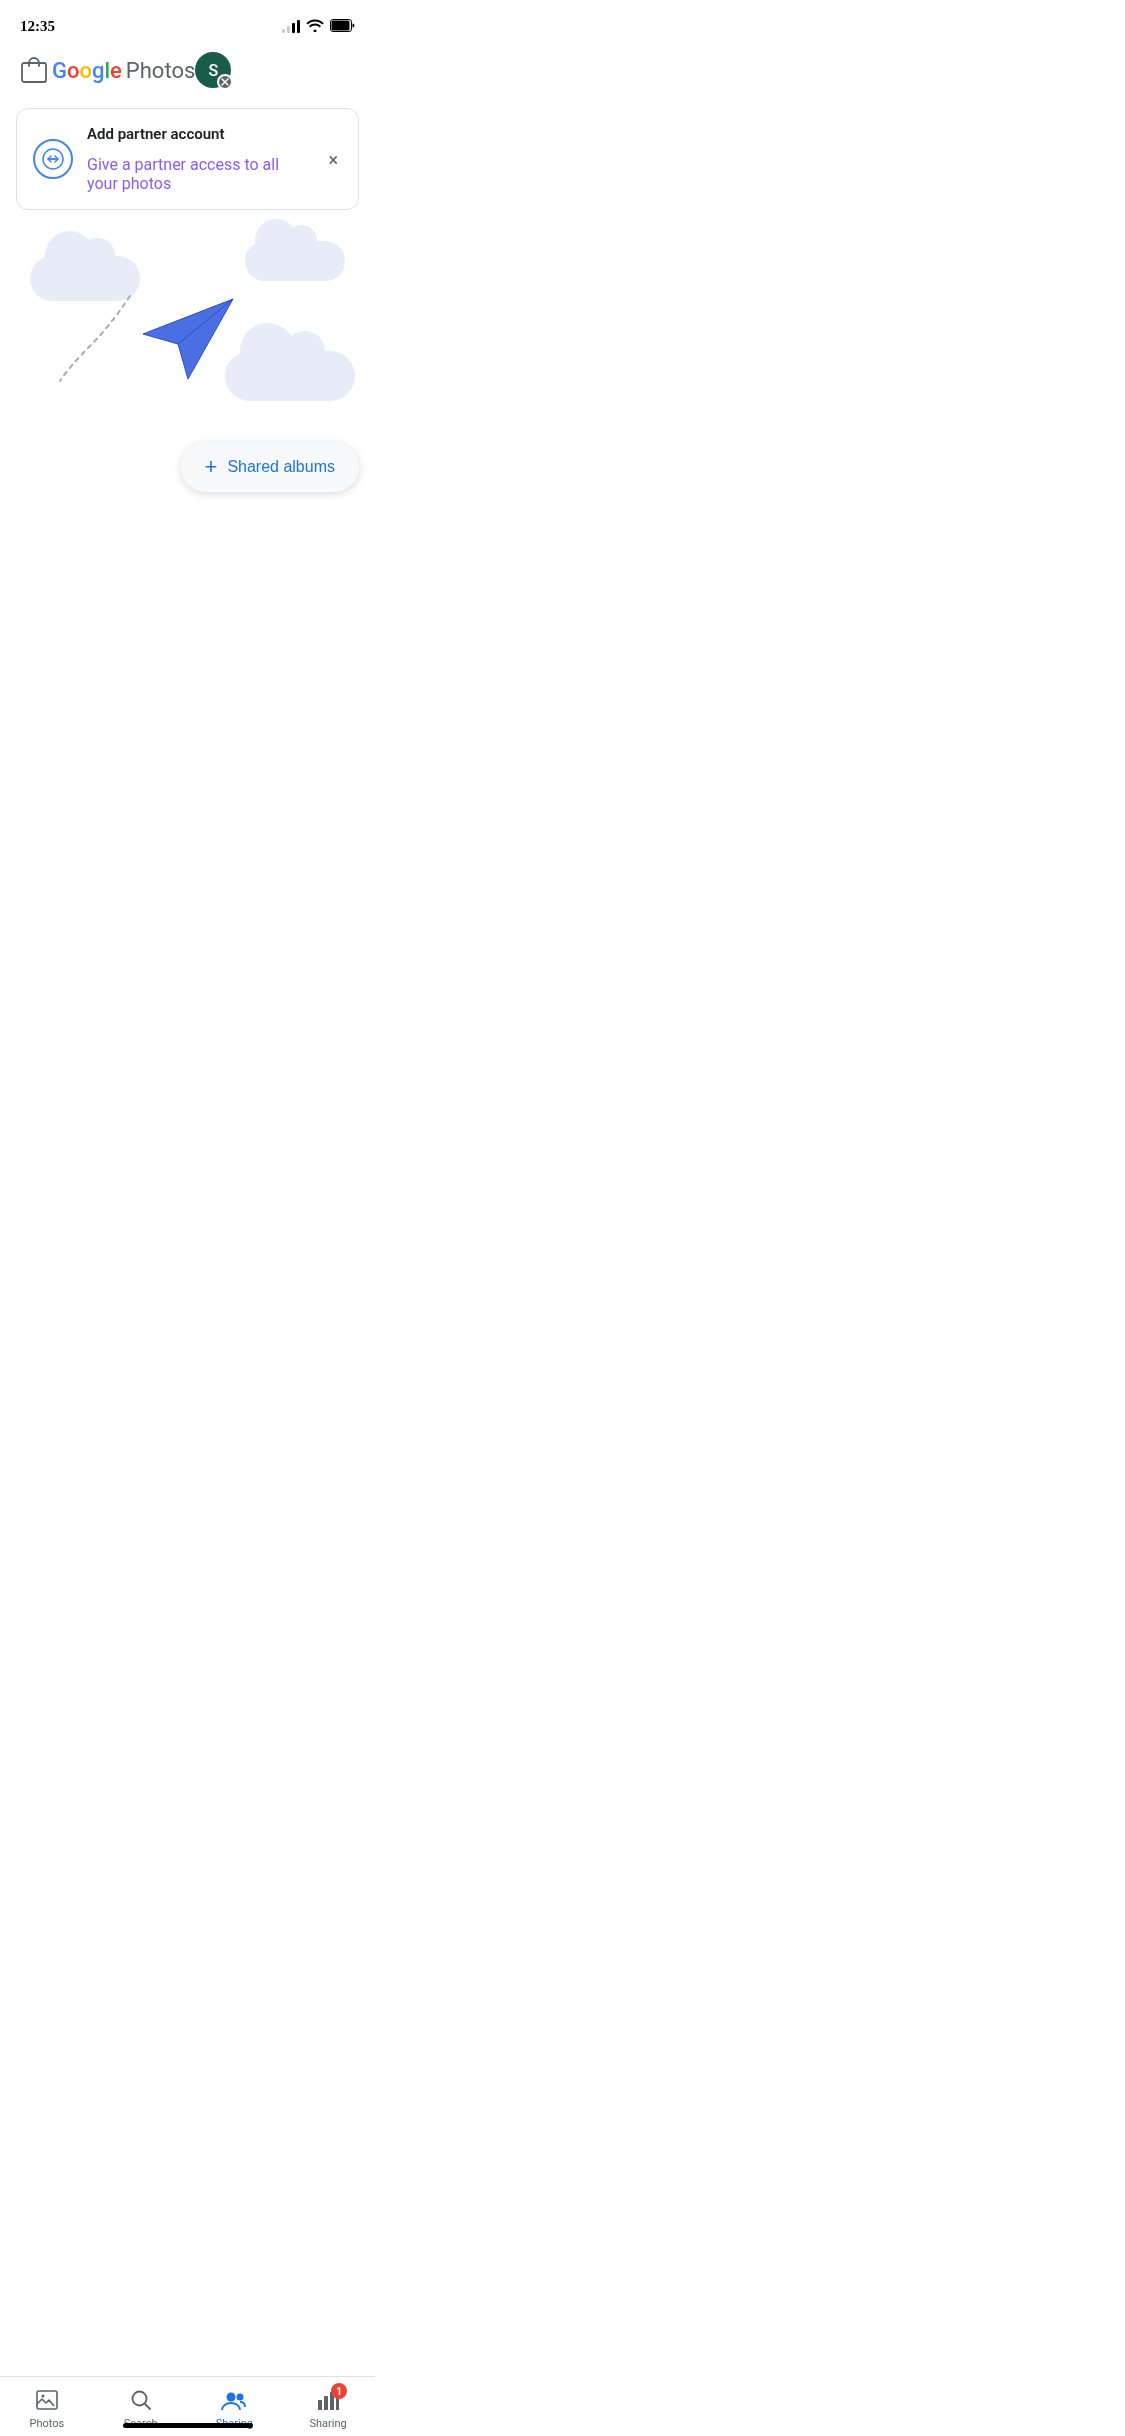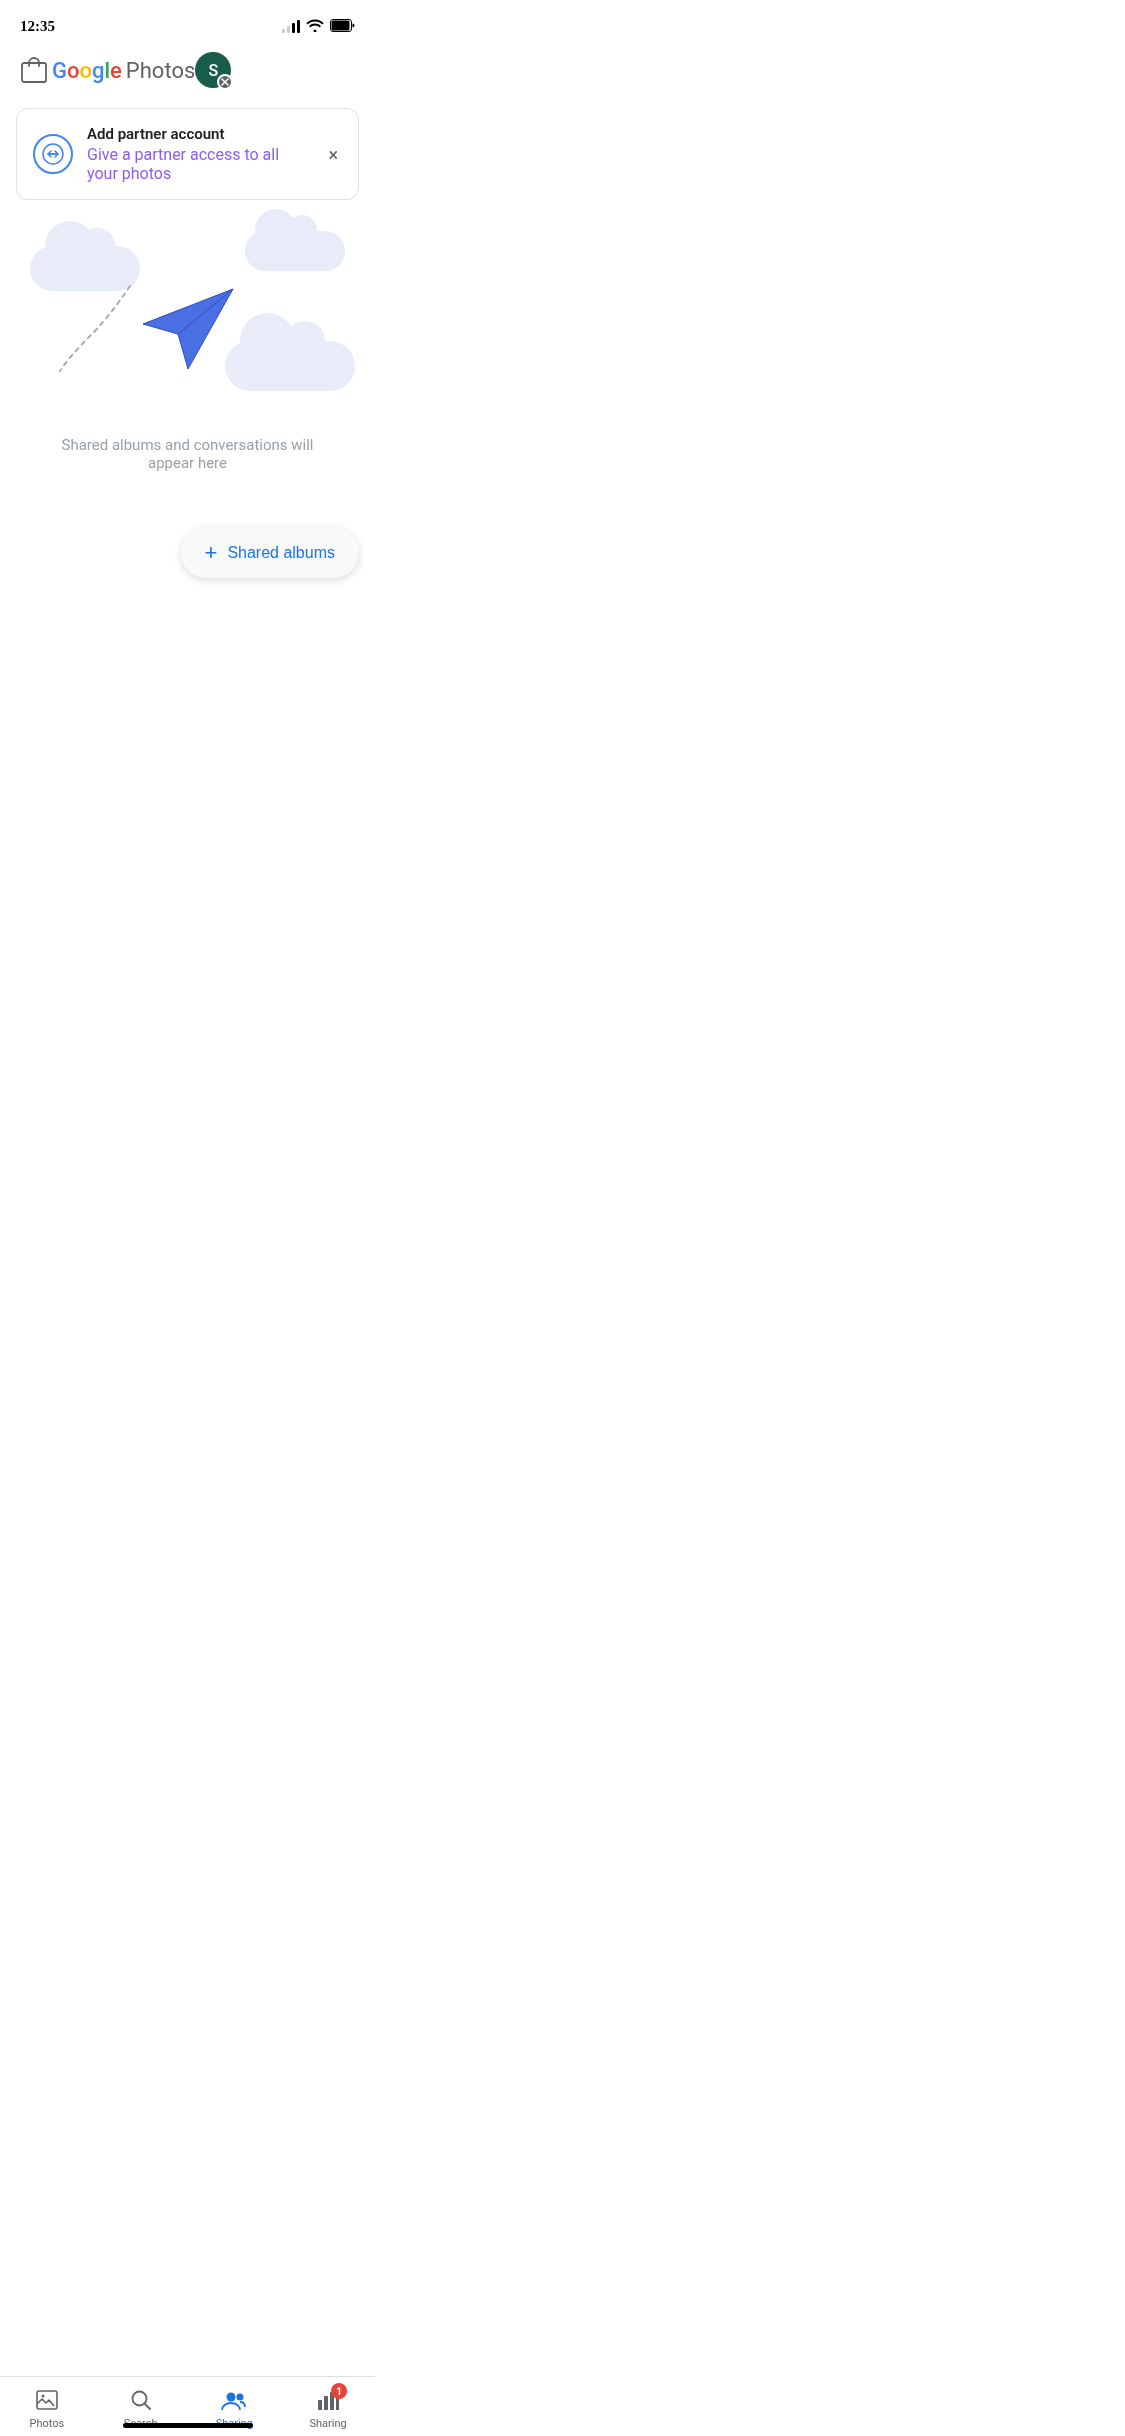--- a/index.html
+++ b/index.html
@@ -129,21 +129,21 @@
       display: flex;
       align-items: center;
       justify-content: center;
       flex-shrink: 0;
     }
     .partner-text { flex: 1; }
     .partner-title {
       font-size: 15px;
       font-weight: 600;
       color: #202124;
-      margin-bottom: 2px;
+      margin-bottom: 12px;
     }
     .partner-subtitle {
       font-size: 16px;
       color: #8b5cf6;
     }
     .partner-close {
       color: #5f6368;
       font-size: 18px;
       padding: 4px;
     }
@@ -413,21 +413,20 @@
     </svg>
 
     <div class="paper-plane">
       <svg width="110" height="90" viewBox="0 0 110 90" fill="none">
         <polygon points="100,5 10,40 45,50 55,85" fill="#4A6FE3" stroke="#2a4fc0" stroke-width="1"></polygon>
         <line x1="45" y1="50" x2="100" y2="5" stroke="#2a4fc0" stroke-width="1"></line>
       </svg>
     </div>
   </div>
 
-  <div class="empty-text">Shared albums and conversations will appear here</div>
 
 
   <div class="fab-area">
     <button class="fab-btn">
       <span class="fab-plus">+</span>
       <span class="fab-label">Shared albums</span>
     </button>
   </div>
 </div>
 

